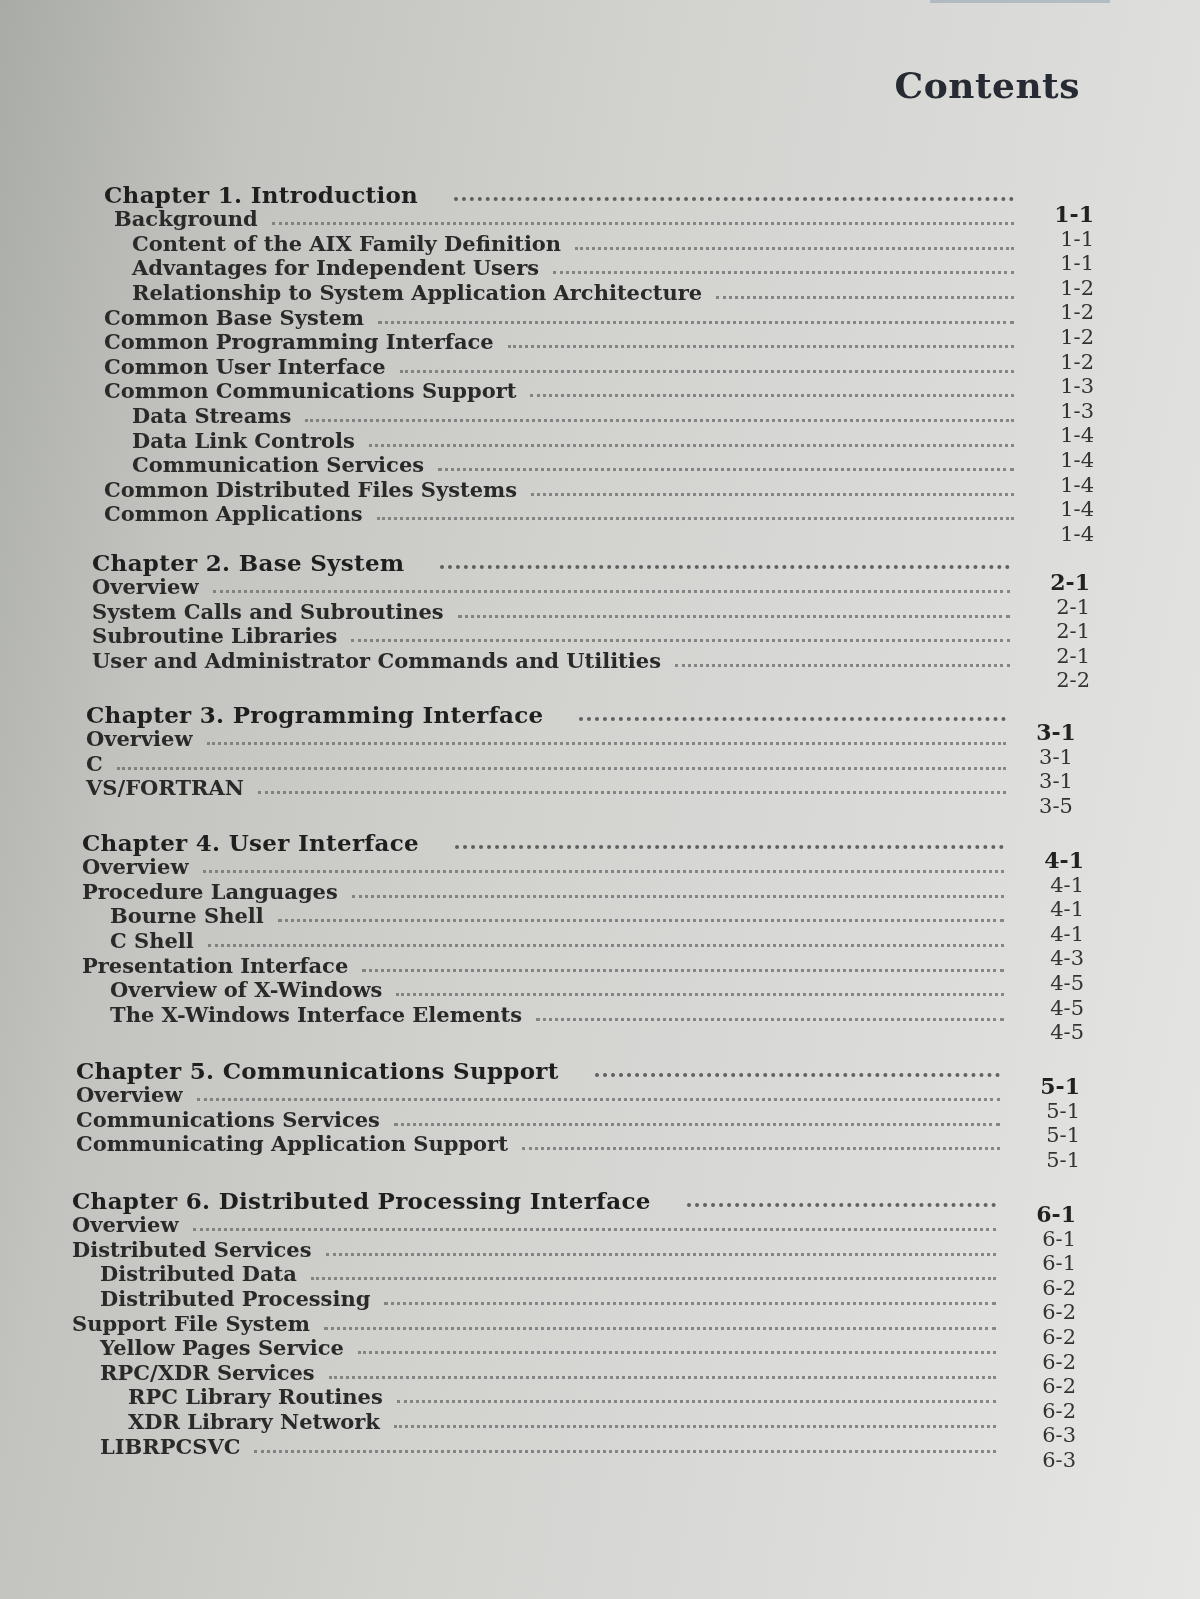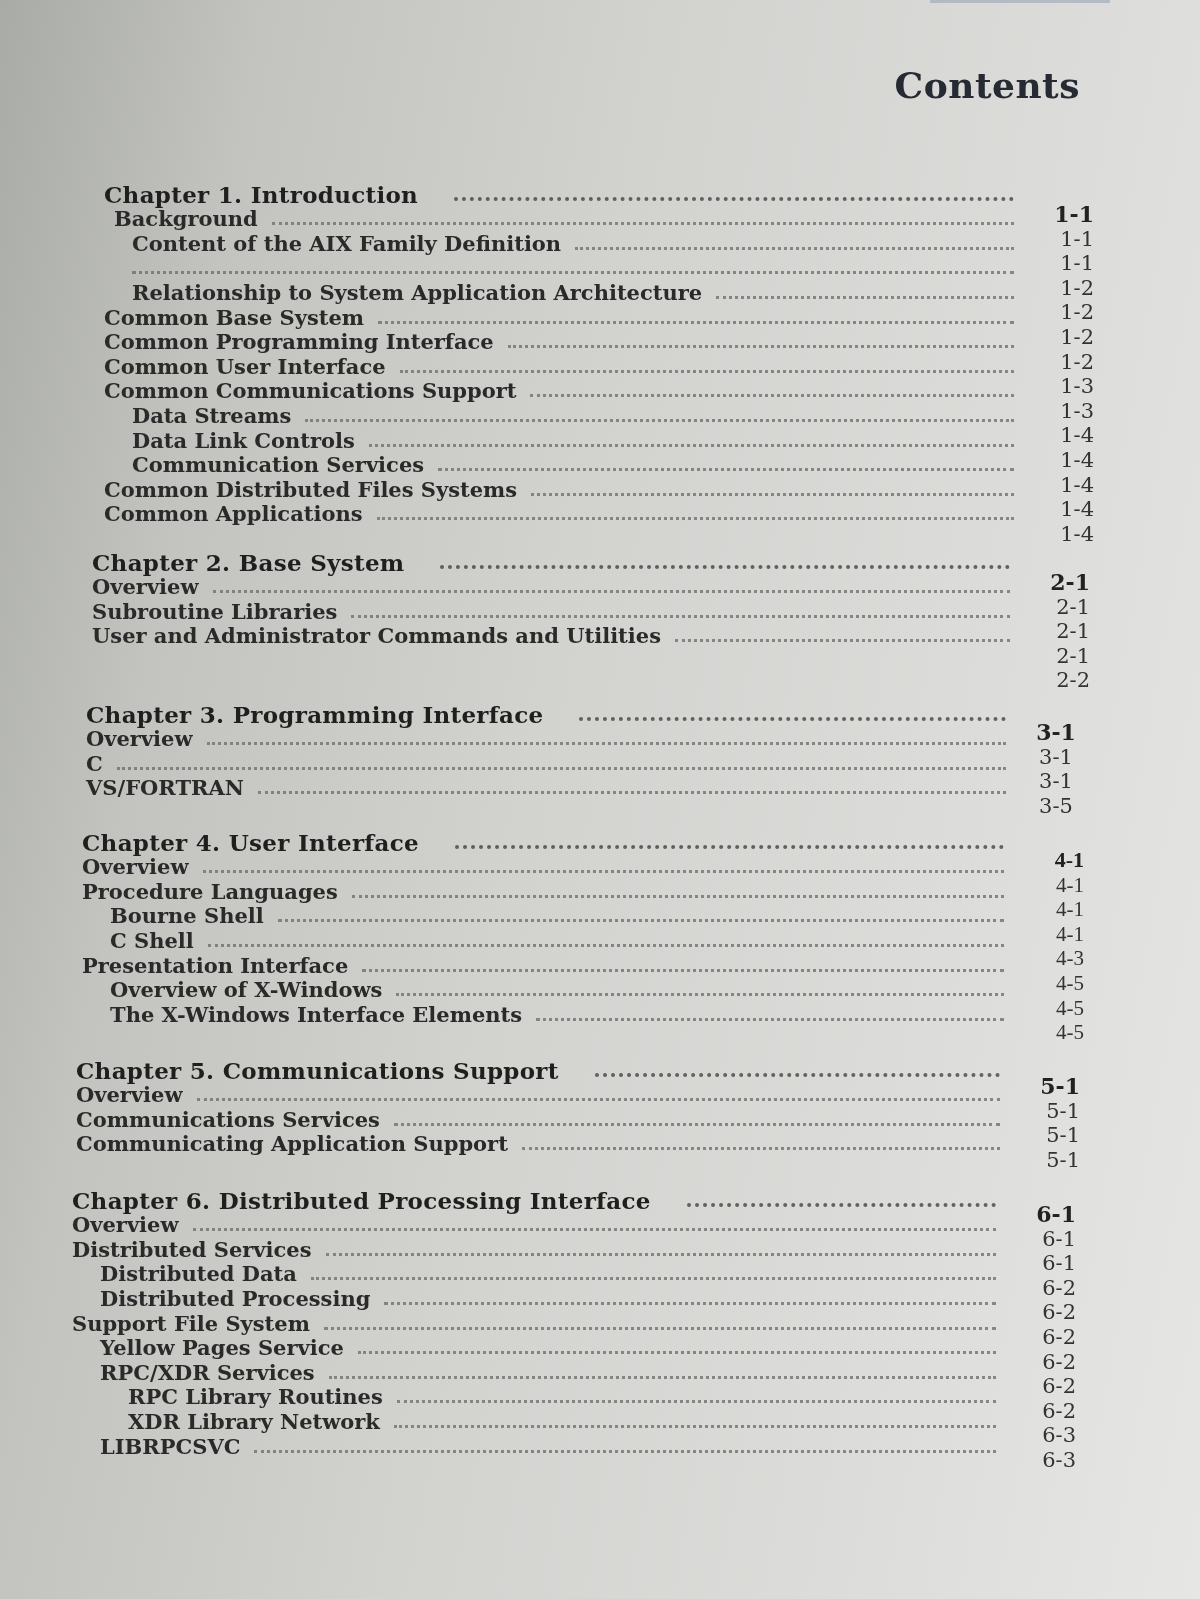--- a/index.html
+++ b/index.html
@@ -120,20 +120,21 @@
         </div>
         <div class="row indent-1">
           <span class="label">Background</span>
           <span class="leader"></span>
         </div>
         <div class="row indent-2">
           <span class="label">Content of the AIX Family Definition</span>
           <span class="leader"></span>
         </div>
         <div class="row indent-2">
+          <span class="label">Advantages for Independent Users</span>
           <span class="leader"></span>
         </div>
         <div class="row indent-2">
           <span class="label">Relationship to System Application Architecture</span>
           <span class="leader"></span>
         </div>
         <div class="row indent-0">
           <span class="label">Common Base System</span>
           <span class="leader"></span>
         </div>
@@ -189,20 +190,24 @@
       <div class="chapter" style="left: 76px; top: 538px; width: 930px;">
         <div class="row heading">
           <span class="label">Chapter 2.  Base System</span>
           <span class="leader"></span>
         </div>
         <div class="row indent-0">
           <span class="label">Overview</span>
           <span class="leader"></span>
         </div>
         <div class="row indent-0">
+          <span class="label">System Calls and Subroutines</span>
+          <span class="leader"></span>
+        </div>
+        <div class="row indent-0">
           <span class="label">Subroutine Libraries</span>
           <span class="leader"></span>
         </div>
         <div class="row indent-0">
           <span class="label">User and Administrator Commands and Utilities</span>
           <span class="leader"></span>
         </div>
       </div>
       <div class="pages" style="left: 1014px; top: 558px;">
         <div class="pn bold">2-1</div>
@@ -262,21 +267,21 @@
         </div>
         <div class="row indent-2">
           <span class="label">Overview of X-Windows</span>
           <span class="leader"></span>
         </div>
         <div class="row indent-2">
           <span class="label">The X-Windows Interface Elements</span>
           <span class="leader"></span>
         </div>
       </div>
-      <div class="pages" style="left: 1008px; top: 836px; font-family: Liberation Serif, serif;">
+      <div class="pages" style="left: 1008px; top: 836px;">
         <div class="pn bold">4-1</div>
         <div class="pn">4-1</div>
         <div class="pn">4-1</div>
         <div class="pn">4-1</div>
         <div class="pn">4-3</div>
         <div class="pn">4-5</div>
         <div class="pn">4-5</div>
         <div class="pn">4-5</div>
       </div>
       <div class="chapter" style="left: 60px; top: 1046px; width: 936px;">

